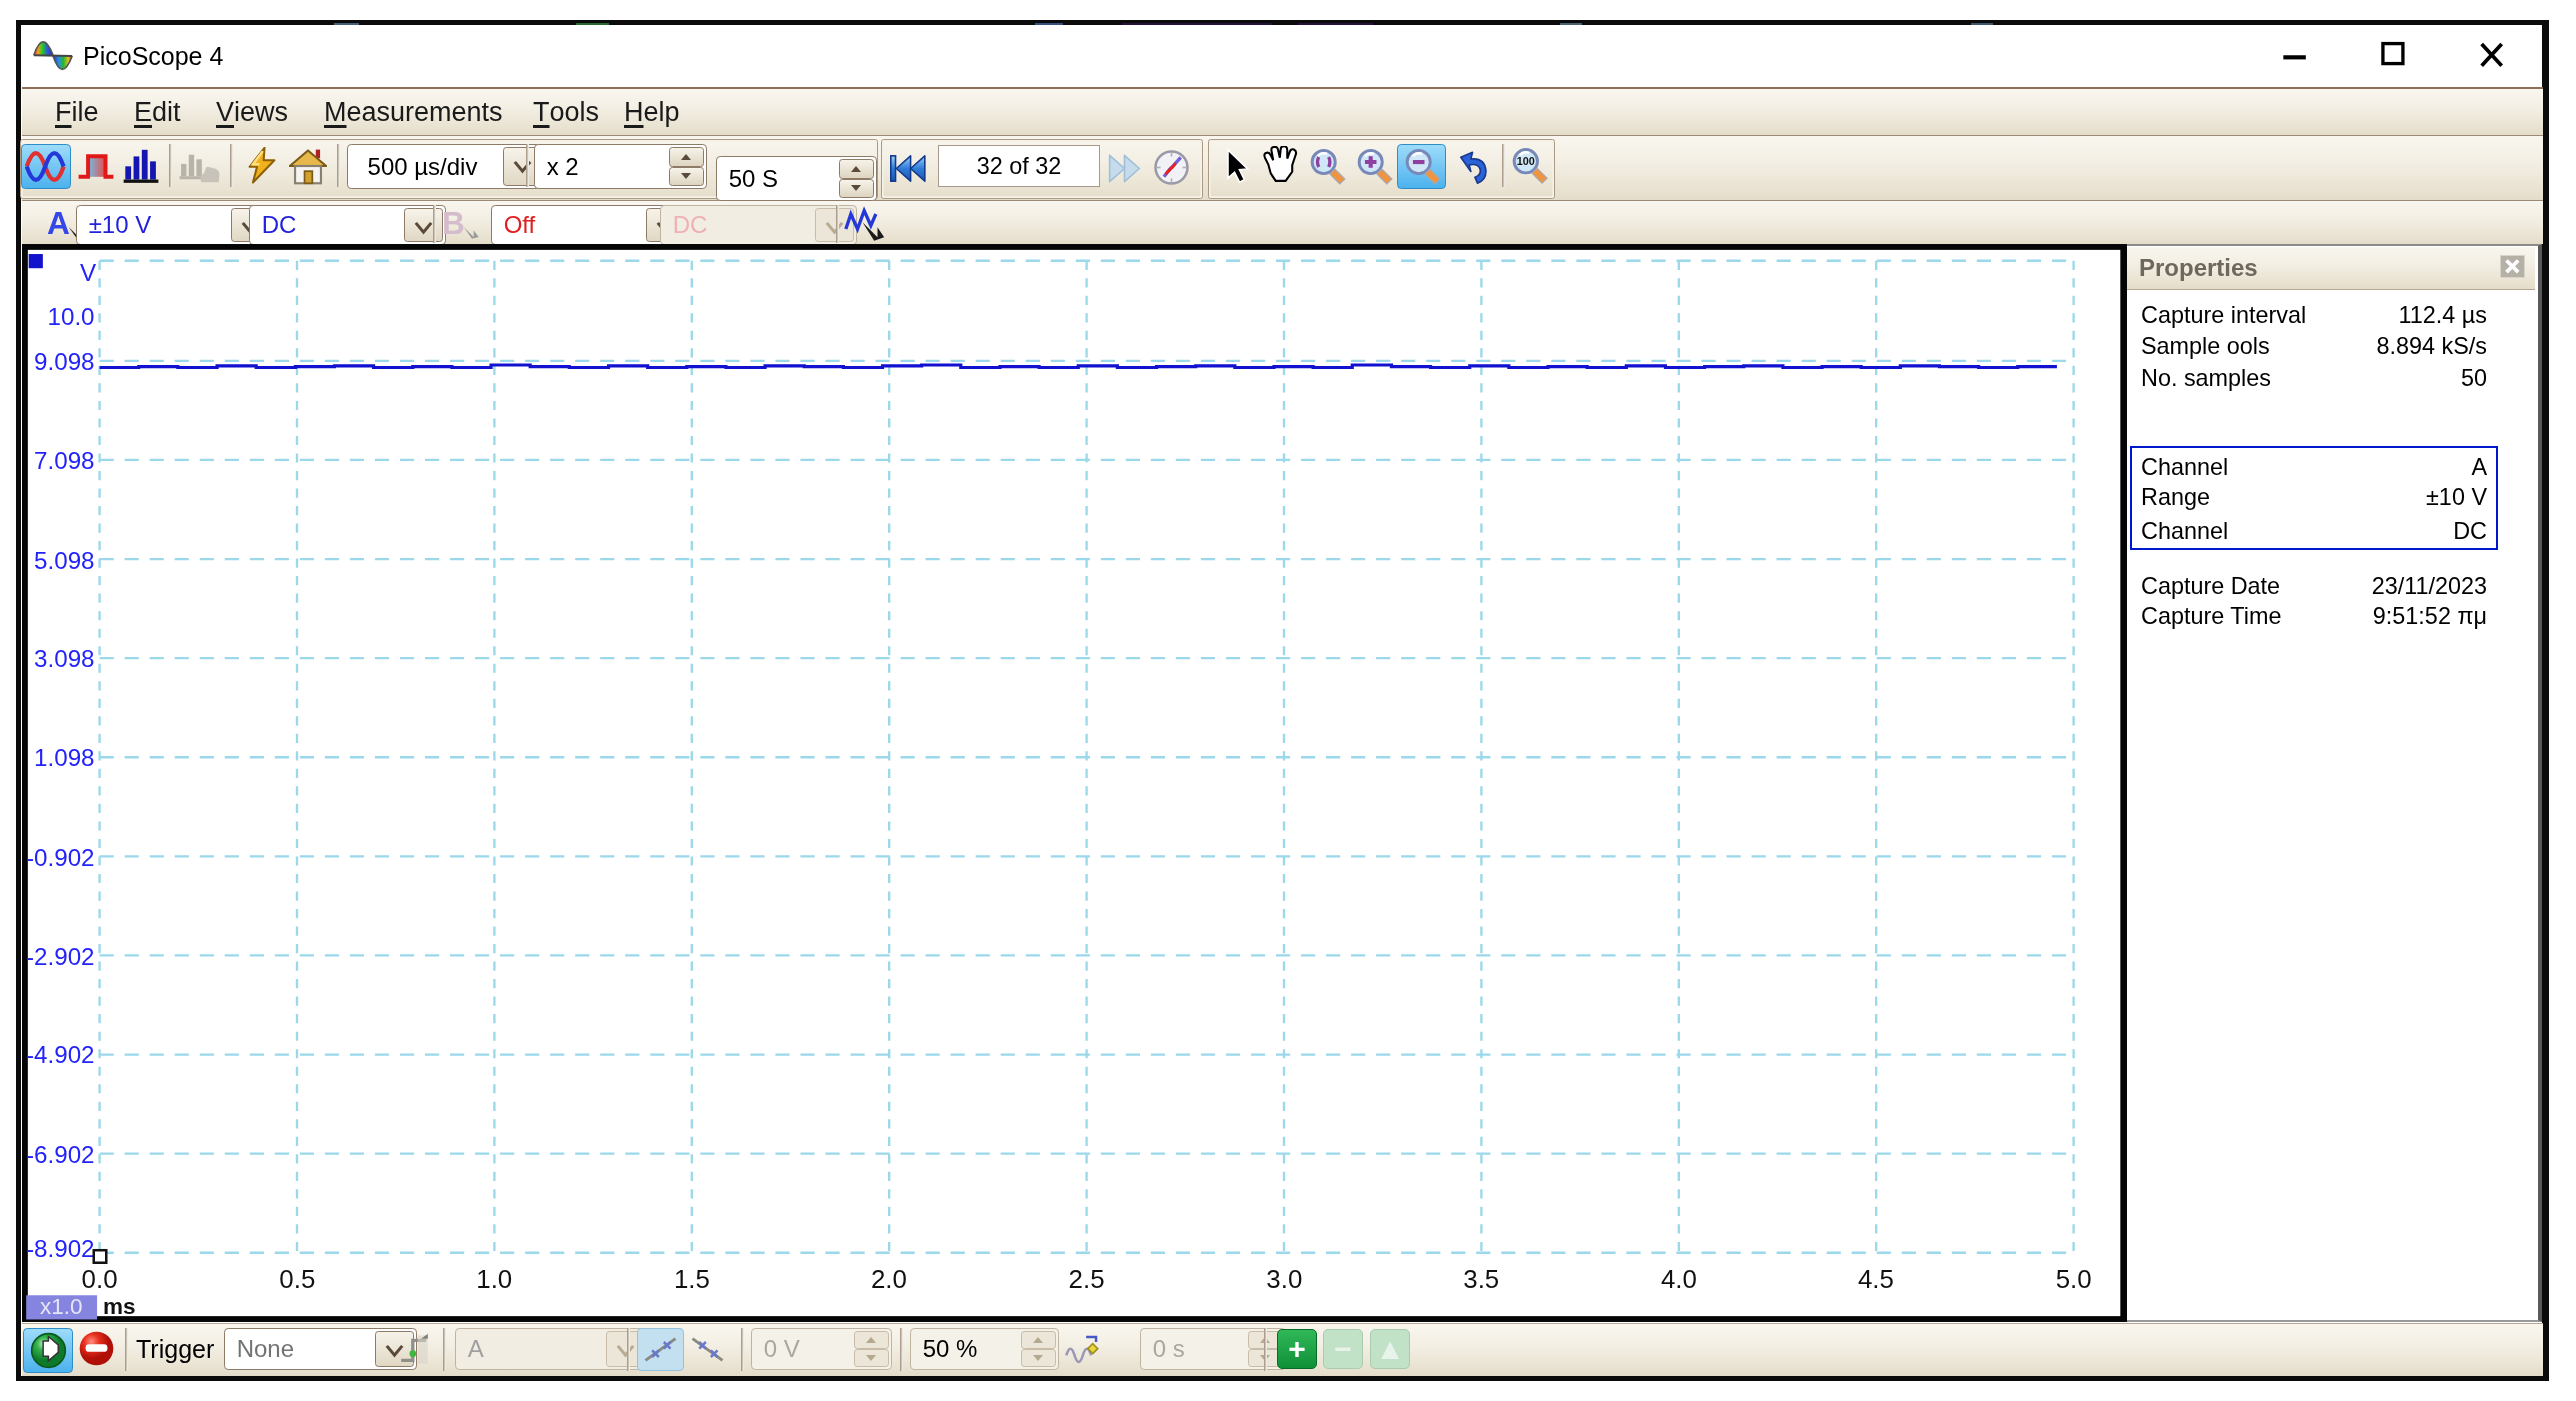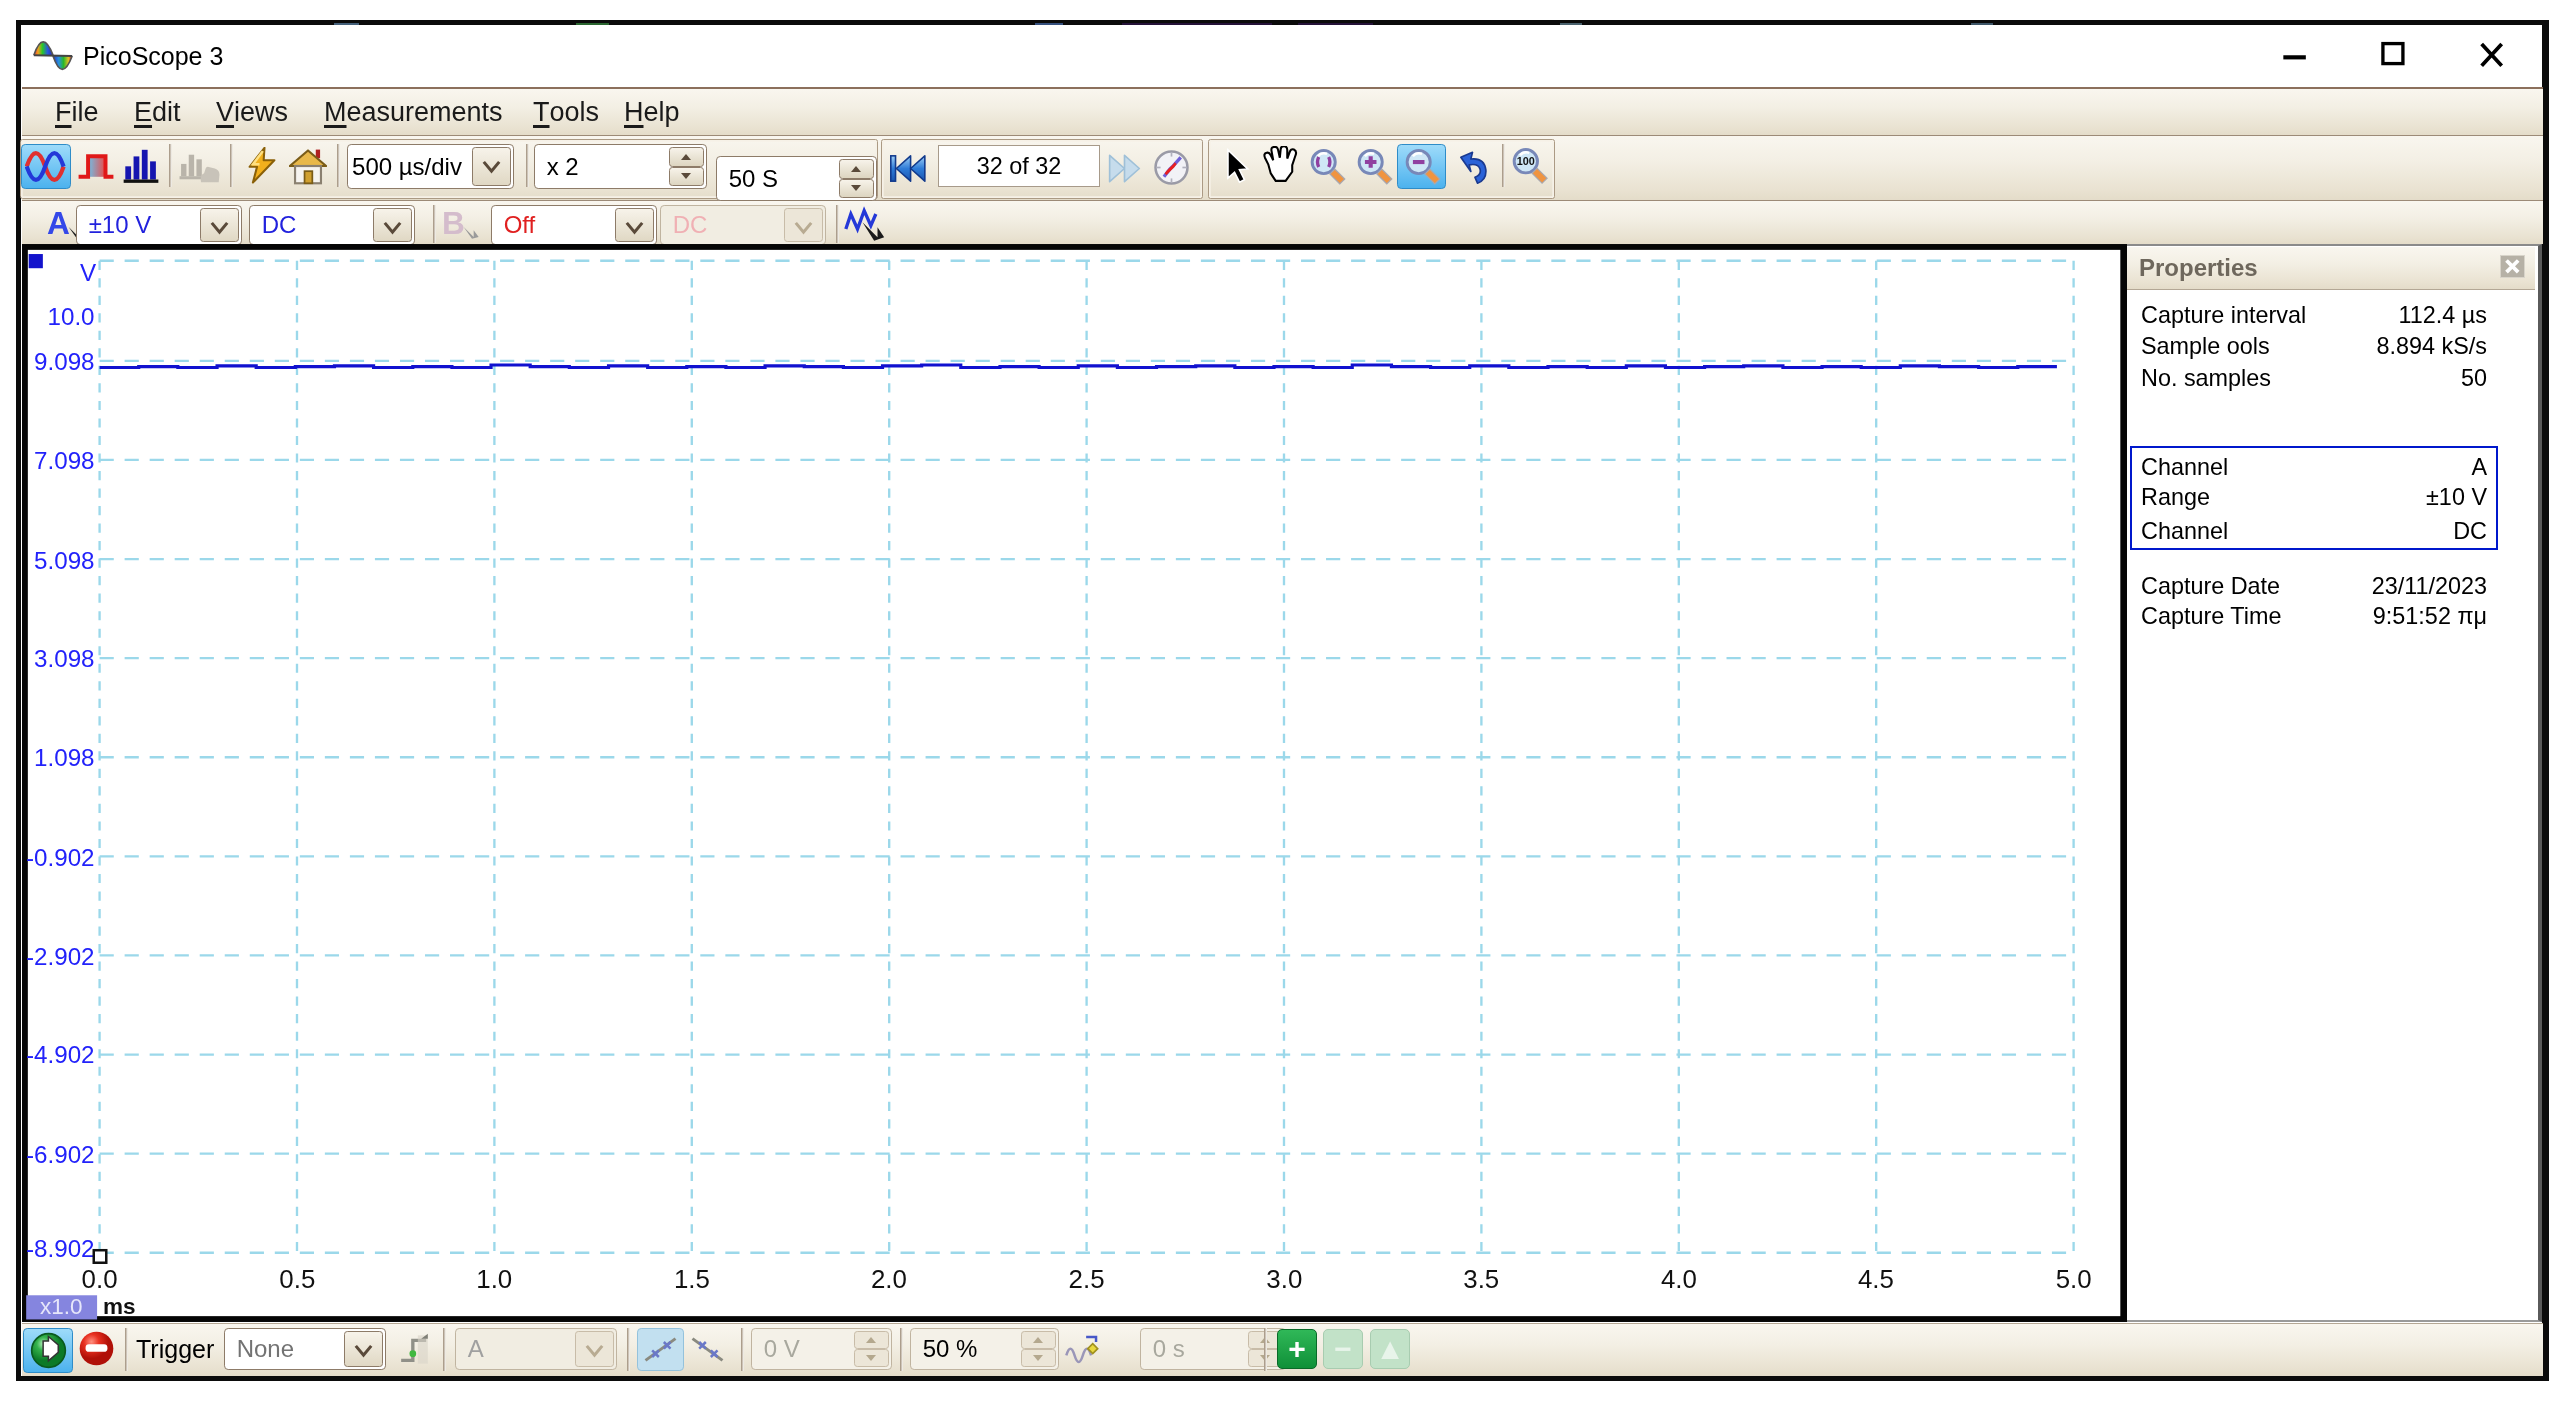--- a/index.html
+++ b/index.html
@@ -1,20 +1,20 @@
 <!DOCTYPE html>
 <html style="font-size:13.4px"><head><meta charset="utf-8"><style>
 html,body{margin:0;padding:0;background:#ffffff;font-family:"Liberation Sans",sans-serif;}
 #page{position:relative;width:2576px;height:1402px;background:#fff;overflow:hidden;}
 .win{position:absolute;left:16px;top:20px;width:2533px;height:1361px;background:#fff;box-sizing:border-box;
  border-left:5.8px solid #0b0b0b;border-top:5px solid #0b0b0b;border-right:7.5px solid #0b0b0b;border-bottom:5.8px solid #0b0b0b;}
 .bar{position:absolute;left:0;}
 .beige{background:linear-gradient(#f9f6ef 0%,#f3efe4 40%,#e9e2d1 85%,#e4dcc9 100%);}
 .sep{position:absolute;width:2.5px;background:linear-gradient(90deg,#9c8b77,#fdfcf8);}
-.combo{position:absolute;border:1.7px solid #8d7b68;border-radius:4.2px;background:#fff;}
+.combo{position:absolute;border:1.7px solid #8d7b68;border-radius:4.2px;background:#fff;padding-left:31px;}
 .combo .dd{position:absolute;right:1.7px;top:1.7px;bottom:1.7px;width:37px;border:1.7px solid #8d7b68;border-radius:3.3px;
  background:linear-gradient(#f7f3ea,#e0d8c4);}
 .combo.dis{border-color:#c0b4a0;background:#f1ede2;}
 .combo.dis .dd{border-color:#c8bca8;background:#ece6d8;}
 .ctext{position:absolute;left:11.7px;top:0;bottom:0;display:flex;align-items:center;font-size:24px;}
 .spin{position:absolute;border:1.7px solid #8d7b68;border-radius:4.2px;background:#fff;}
 .spin.dis{border-color:#c0b4a0;background:#f4f1e8;}
 .sbtns{position:absolute;right:2.5px;top:1.7px;bottom:1.7px;width:35px;display:flex;flex-direction:column;justify-content:space-between;}
 .sb{height:19px;border:1.7px solid #8d7b68;border-radius:3.3px;background:linear-gradient(#f7f3ea,#ddd5c0);position:relative;}
 .spin.dis .sb{border-color:#c8bca8;background:#ece6d8;}
@@ -56,21 +56,21 @@
           <stop offset="0.8" stop-color="#e0c028"></stop>
           <stop offset="1" stop-color="#e03028"></stop>
         </linearGradient>
       </defs>
 <path d="M1 24 Q12 -8 24 24 Z" fill="url(#rg1)"></path>
 <path d="M1 24 Q12 -8 24 24" fill="none" stroke="#555" stroke-width="2"></path>
 <path d="M24 25 Q35 57 47 25 Z" fill="url(#rg2)"></path>
 <path d="M24 25 Q35 57 47 25" fill="none" stroke="#555" stroke-width="2"></path>
 <path d="M1 24 L47 25" stroke="#444" stroke-width="2.5"></path>
     </svg>
-    <div class="lbl" style="left:83px;top:25px;height:63px;font-size:25px;color:#000">PicoScope 3</div>
+    <div class="lbl" style="left:83px;top:25px;height:63px;font-size:25px;color:#000">PicoScope 4</div>
     <svg style="position:absolute;left:2270px;top:33px" width="250" height="42" viewBox="0 0 300 50">
 <line x1="16" y1="29" x2="43" y2="29" stroke="#000" stroke-width="5"></line>
 <rect x="135.5" y="12.5" width="24" height="24" fill="none" stroke="#000" stroke-width="4"></rect>
 <path d="M254 13 L278 39 M278 13 L254 39" stroke="#000" stroke-width="4.5"></path>
     </svg>
     <div class="bar beige" style="left:22px;top:87px;width:2521px;height:49px;border-top:2.5px solid #8c705c;border-bottom:1.7px solid #9c8a77;box-sizing:border-box;">
       <div class="mi" style="left:33px"><u>F</u>ile</div>
       <div class="mi" style="left:112px"><u>E</u>dit</div>
       <div class="mi" style="left:194px"><u>V</u>iews</div>
       <div class="mi" style="left:302px"><u>M</u>easurements</div>

